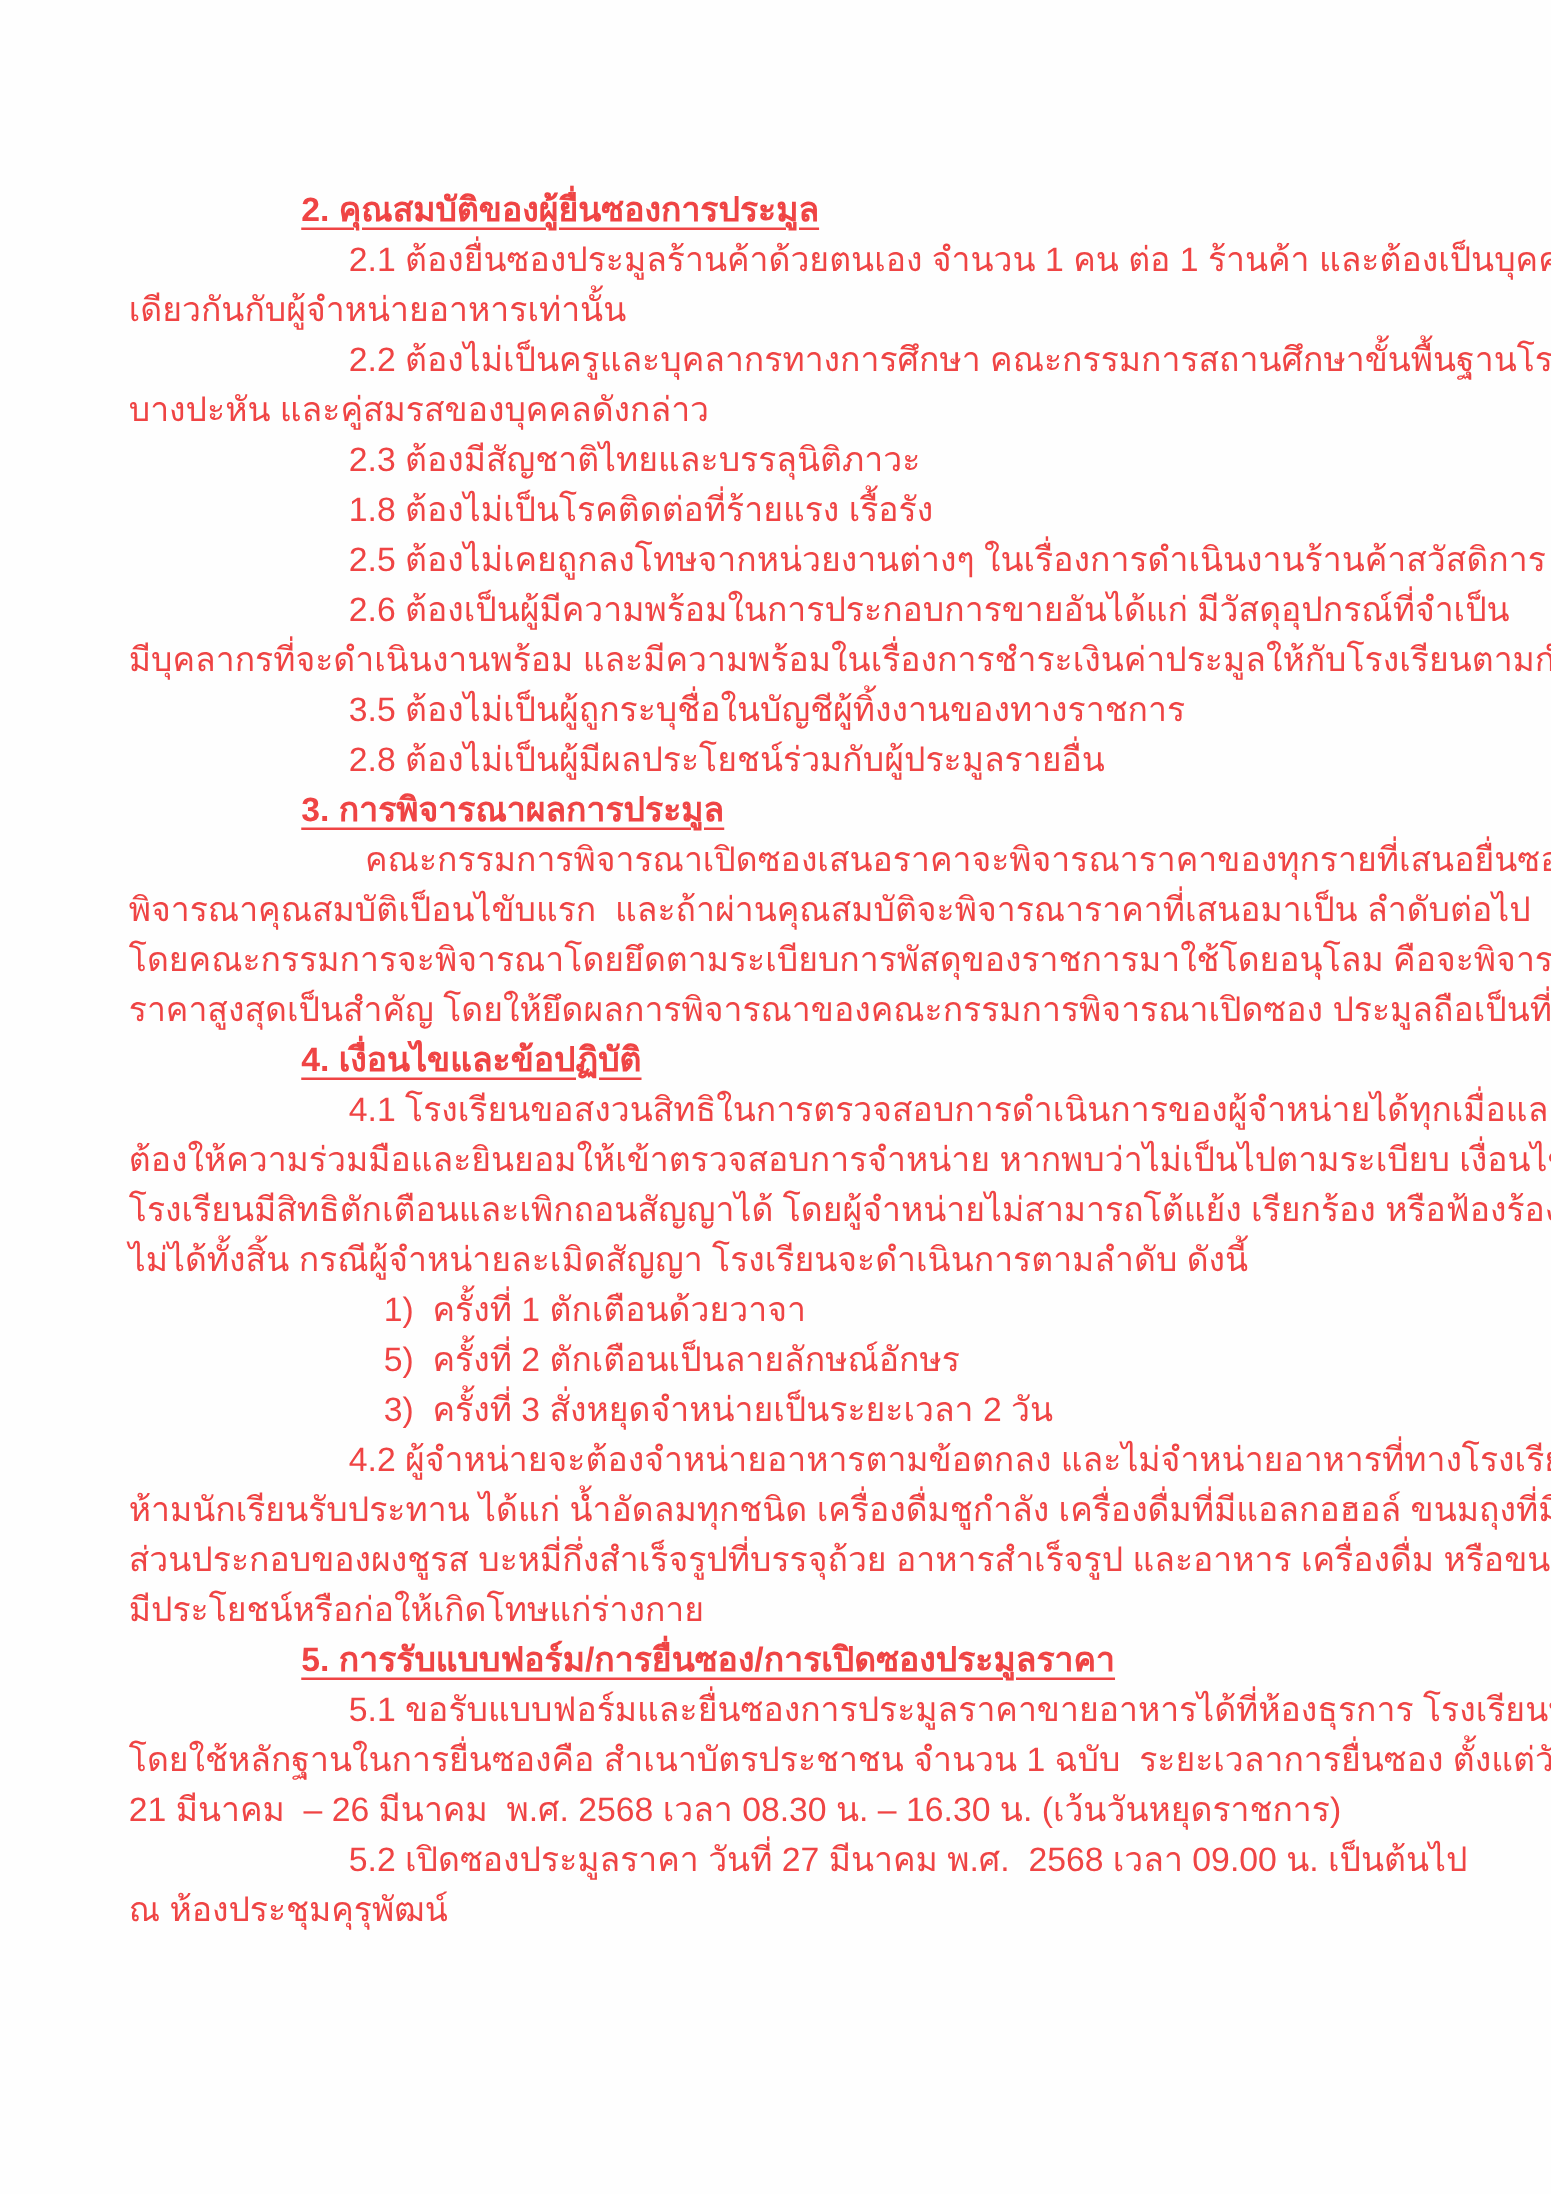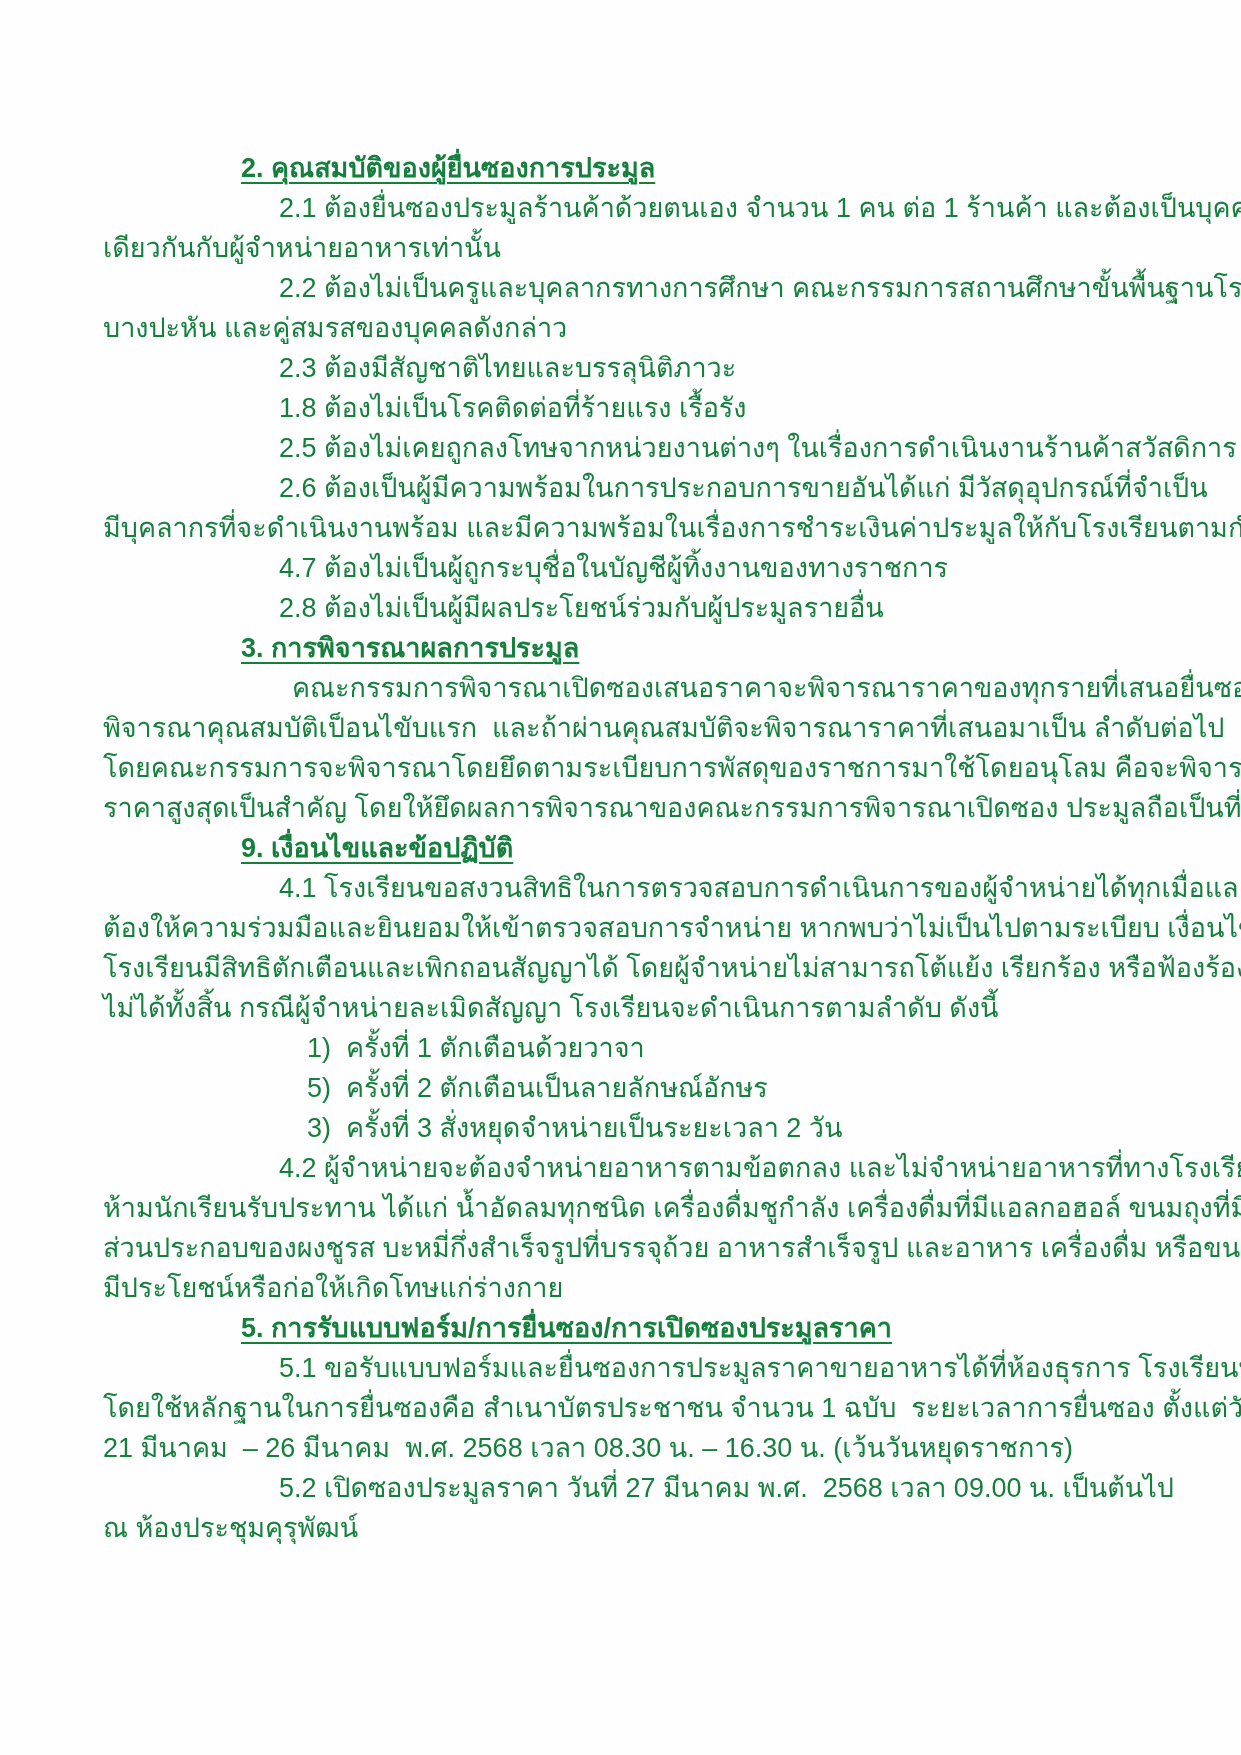--- a/index.html
+++ b/index.html
@@ -13,21 +13,21 @@
     height: 1755px;
     background: #fefefe;
     overflow: hidden;
     font-family: "Liberation Sans", sans-serif;
   }
   .doc {
     position: absolute;
     left: 103px;
     top: 148px;
     width: 1060px;
-    color: #15803d;
+    color: #ef4444;
     font-size: 27px;
     line-height: 40px;
   }
   .line {
     white-space: pre;
     height: 40px;
   }
   
   .indent-margin  { padding-left: 0; }
   .indent-heading { padding-left: 138px; }
@@ -49,28 +49,28 @@
       <div class="line indent-heading heading"><span class="hd">2. คุณสมบัติของผู้ยื่นซองการประมูล</span></div>
       <div class="line indent-item"><span>2.1 ต้องยื่นซองประมูลร้านค้าด้วยตนเอง จำนวน 1 คน ต่อ 1 ร้านค้า และต้องเป็นบุคคล</span></div>
       <div class="line indent-margin"><span>เดียวกันกับผู้จำหน่ายอาหารเท่านั้น</span></div>
       <div class="line indent-item"><span>2.2 ต้องไม่เป็นครูและบุคลากรทางการศึกษา คณะกรรมการสถานศึกษาขั้นพื้นฐานโรงเรียน</span></div>
       <div class="line indent-margin"><span>บางปะหัน และคู่สมรสของบุคคลดังกล่าว</span></div>
       <div class="line indent-item"><span>2.3 ต้องมีสัญชาติไทยและบรรลุนิติภาวะ</span></div>
       <div class="line indent-item"><span>1.8 ต้องไม่เป็นโรคติดต่อที่ร้ายแรง เรื้อรัง</span></div>
       <div class="line indent-item"><span>2.5 ต้องไม่เคยถูกลงโทษจากหน่วยงานต่างๆ ในเรื่องการดำเนินงานร้านค้าสวัสดิการ</span></div>
       <div class="line indent-item"><span>2.6 ต้องเป็นผู้มีความพร้อมในการประกอบการขายอันได้แก่ มีวัสดุอุปกรณ์ที่จำเป็น</span></div>
       <div class="line indent-margin"><span>มีบุคลากรที่จะดำเนินงานพร้อม และมีความพร้อมในเรื่องการชำระเงินค่าประมูลให้กับโรงเรียนตามกำหนด</span></div>
-      <div class="line indent-item"><span>4.7 ต้องไม่เป็นผู้ถูกระบุชื่อในบัญชีผู้ทิ้งงานของทางราชการ</span></div>
+      <div class="line indent-item"><span>3.5 ต้องไม่เป็นผู้ถูกระบุชื่อในบัญชีผู้ทิ้งงานของทางราชการ</span></div>
       <div class="line indent-item"><span>2.8 ต้องไม่เป็นผู้มีผลประโยชน์ร่วมกับผู้ประมูลรายอื่น</span></div>
       <div class="line indent-heading heading"><span class="hd">3. การพิจารณาผลการประมูล</span></div>
       <div class="line indent-para"><span>คณะกรรมการพิจารณาเปิดซองเสนอราคาจะพิจารณาราคาของทุกรายที่เสนอยื่นซองโดยจะ</span></div>
       <div class="line indent-margin"><span>พิจารณาคุณสมบัติเป็อนไขับแรก  และถ้าผ่านคุณสมบัติจะพิจารณาราคาที่เสนอมาเป็น ลำดับต่อไป</span></div>
       <div class="line indent-margin"><span>โดยคณะกรรมการจะพิจารณาโดยยึดตามระเบียบการพัสดุของราชการมาใช้โดยอนุโลม คือจะพิจารณาการให้</span></div>
       <div class="line indent-margin"><span>ราคาสูงสุดเป็นสำคัญ โดยให้ยึดผลการพิจารณาของคณะกรรมการพิจารณาเปิดซอง ประมูลถือเป็นที่สุด  ผู้เสนอ</span></div>
-      <div class="line indent-heading heading"><span class="hd">9. เงื่อนไขและข้อปฏิบัติ</span></div>
+      <div class="line indent-heading heading"><span class="hd">4. เงื่อนไขและข้อปฏิบัติ</span></div>
       <div class="line indent-item"><span>4.1 โรงเรียนขอสงวนสิทธิในการตรวจสอบการดำเนินการของผู้จำหน่ายได้ทุกเมื่อและผู้จำหน่าย</span></div>
       <div class="line indent-margin"><span>ต้องให้ความร่วมมือและยินยอมให้เข้าตรวจสอบการจำหน่าย หากพบว่าไม่เป็นไปตามระเบียบ เงื่อนไข หลักเกณฑ์</span></div>
       <div class="line indent-margin"><span>โรงเรียนมีสิทธิตักเตือนและเพิกถอนสัญญาได้ โดยผู้จำหน่ายไม่สามารถโต้แย้ง เรียกร้อง หรือฟ้องร้องโรงเรียน</span></div>
       <div class="line indent-margin"><span>ไม่ได้ทั้งสิ้น กรณีผู้จำหน่ายละเมิดสัญญา โรงเรียนจะดำเนินการตามลำดับ ดังนี้</span></div>
       <div class="line indent-list"><span>1)  ครั้งที่ 1 ตักเตือนด้วยวาจา</span></div>
       <div class="line indent-list"><span>5)  ครั้งที่ 2 ตักเตือนเป็นลายลักษณ์อักษร</span></div>
       <div class="line indent-list"><span>3)  ครั้งที่ 3 สั่งหยุดจำหน่ายเป็นระยะเวลา 2 วัน</span></div>
       <div class="line indent-item"><span>4.2 ผู้จำหน่ายจะต้องจำหน่ายอาหารตามข้อตกลง และไม่จำหน่ายอาหารที่ทางโรงเรียนประกาศ</span></div>
       <div class="line indent-margin"><span>ห้ามนักเรียนรับประทาน ได้แก่ น้ำอัดลมทุกชนิด เครื่องดื่มชูกำลัง เครื่องดื่มที่มีแอลกอฮอล์ ขนมถุงที่มี</span></div>
       <div class="line indent-margin"><span>ส่วนประกอบของผงชูรส บะหมี่กึ่งสำเร็จรูปที่บรรจุถ้วย อาหารสำเร็จรูป และอาหาร เครื่องดื่ม หรือขนมอื่นๆ ที่ไม่</span></div>

